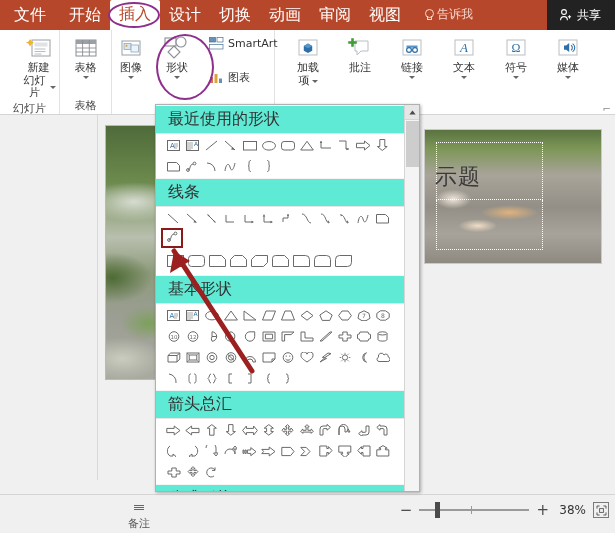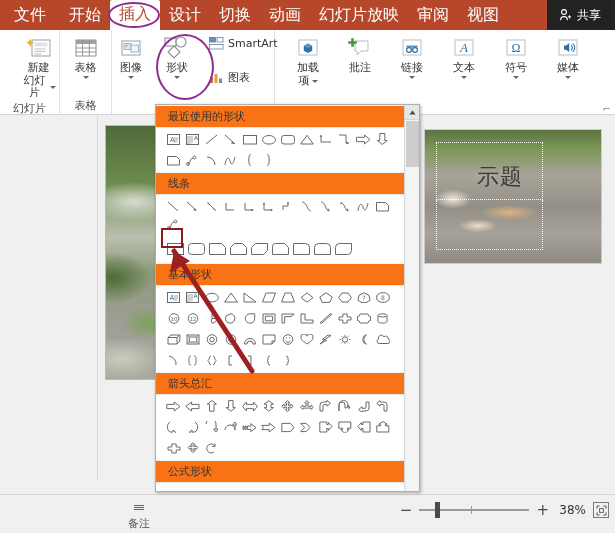--- a/index.html
+++ b/index.html
@@ -167,41 +167,40 @@
     position:absolute;
     border:1px dotted #ffffff;
   }
   .ph-title-text {
     position:absolute;
     color:#3a3a3a;
     font-size:22px;
     font-family:"DejaVu Sans","Liberation Sans",sans-serif;
     white-space:nowrap;
     letter-spacing:1px;
-    margin-left:42px;
   }
 
   
   .dropdown {
     position:absolute; left:155px; top:104px;
     width: 265px; height: 388px;
     background:#ffffff;
     border:1px solid #b0b0b0;
     box-shadow: 1px 1px 3px rgba(0,0,0,0.3);
     z-index: 30;
     overflow: hidden;
   }
   .dd-inner {
     position:absolute; left:0; top:0; width:248px; height:100%;
     overflow:hidden;
   }
   .dd-section-head {
-    background:#f97316;
+    background:#5eead4;
     color:#333333;
-    font-size:11px;
+    font-size:16px;
     padding:3px 0 3px 12px;
     border-bottom:1px solid #e6e6e6;
     border-top:1px solid #f4f4f4;
   }
   .dd-row {
     display:flex; flex-wrap:wrap;
     padding:2px 4px 3px 8px;
     background:#ffffff;
   }
   .shp {
@@ -282,23 +281,26 @@
 </head>
 <body>
 
 <div class="tabbar">
   <div class="tab first">文件</div>
   <div class="tab">开始</div>
   <div class="tab active">插入</div>
   <div class="tab">设计</div>
   <div class="tab">切换</div>
   <div class="tab">动画</div>
-  <div class="tab">幻灯片放映</div>
   <div class="tab">审阅</div>
   <div class="tab">视图</div>
+  <div class="tellme">
+    <span class="bulb"></span>
+    <span>告诉我</span>
+  </div>
   <div class="share">
     <svg width="14" height="14" viewBox="0 0 14 14">
       <circle cx="5" cy="4" r="2.4" fill="none" stroke="#fff" stroke-width="1.1"></circle>
       <path d="M1.6 12.2c0-2.2 1.5-3.6 3.4-3.6s3.4 1.4 3.4 3.6" fill="none" stroke="#fff" stroke-width="1.1"></path>
       <path d="M10.5 7.2v3.2M8.9 8.8h3.2" stroke="#fff" stroke-width="1.1"></path>
     </svg>
     <span>共享</span>
   </div>
 </div>
 

